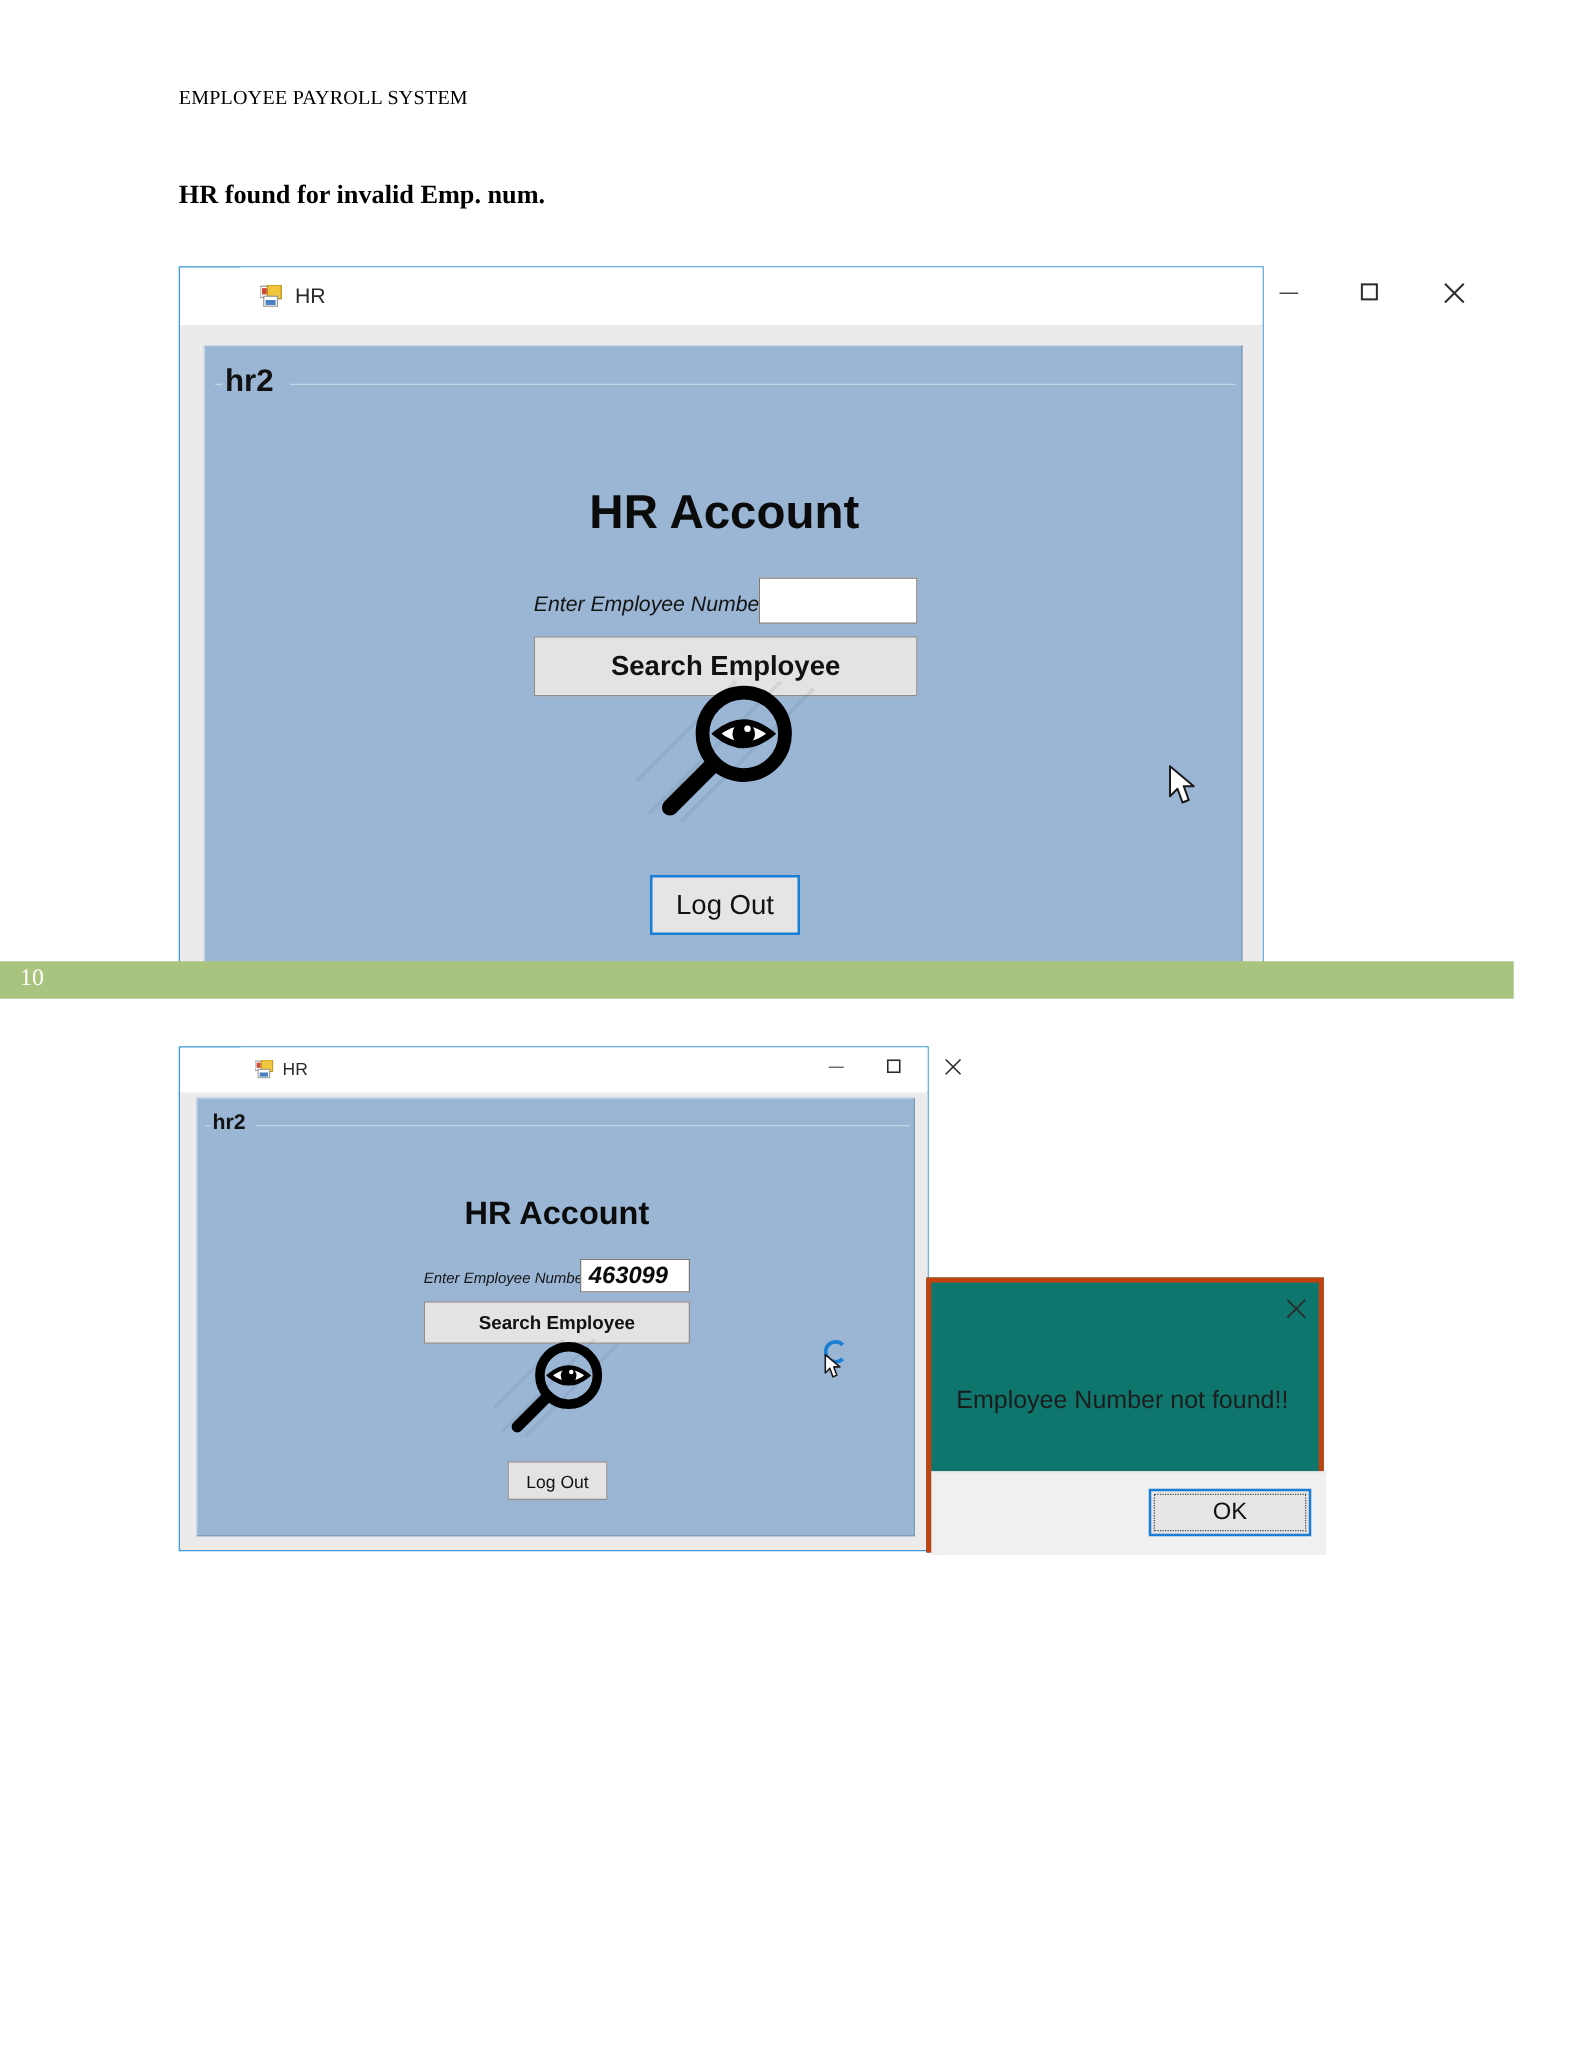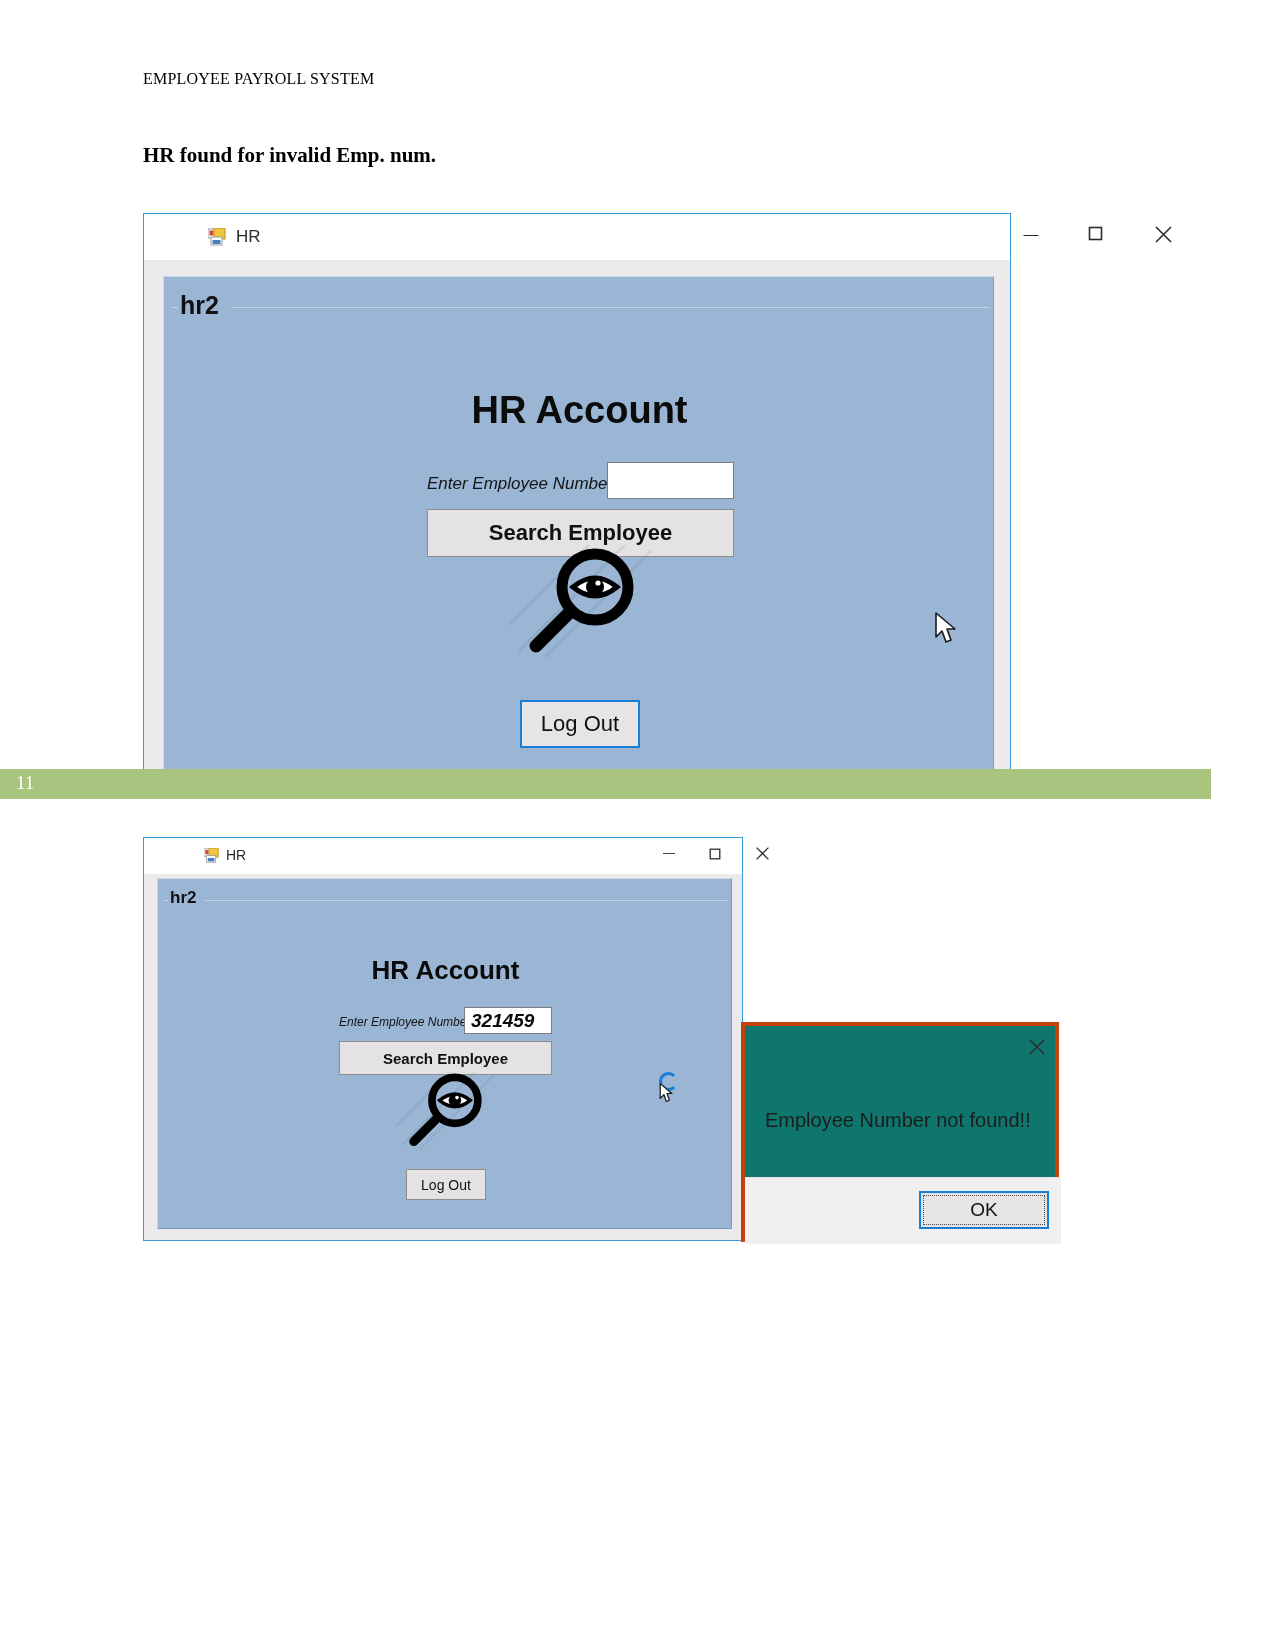--- a/index.html
+++ b/index.html
@@ -294,21 +294,21 @@
   </div>
 
   <div class="cursor" style="left:790px; top:398px;">
     <svg width="26" height="34" viewBox="0 0 26 34">
       <path d="M2 1 L2 25 L8 19 L12 30 L17 28 L13 17 L21 17 Z" fill="#ffffff" stroke="#1a1a1a" stroke-width="1.6" stroke-linejoin="round"></path>
     </svg>
   </div>
 </div>
 
 <div class="page-band"></div>
-<div class="page-number">11</div>
+<div class="page-number">10</div>
 
 <div class="win" style="left:143px; top:837px; width:600px; height:404px;">
 
   <div class="win-titlebar" style="height:35px;">
     <span class="win-icon" style="left:12px; top:10px;">
       <svg width="15" height="15" viewBox="0 0 18 18">
         <rect x="0" y="1" width="8" height="9" fill="#ffffff" stroke="#9b9b9b" stroke-width="1"></rect>
         <rect x="1.5" y="2.5" width="4" height="5" fill="#d04a3a"></rect>
         <rect x="6" y="0" width="11" height="11" fill="#f0c63c" stroke="#b99221" stroke-width="1"></rect>
         <rect x="3" y="9" width="11" height="8" fill="#ffffff" stroke="#9b9b9b" stroke-width="1"></rect>
@@ -336,21 +336,21 @@
   <div class="form-panel" style="left:13px; top:40px; width:575px; height:351px;">
 
     <div class="hr2-label" style="left:12px; top:9px; font-size:17px;">hr2</div>
     <div class="hr2-rule" style="left:6px; top:21px; width:4px;"></div>
     <div class="hr2-rule" style="left:47px; top:21px; width:523px;"></div>
 
     <div class="form-heading" style="left:0px; top:76px; width:575px; font-size:26px;">HR Account</div>
 
     <div class="field-label" style="left:181px; top:136px; font-size:12px;">Enter Employee Number</div>
 
-    <div class="text-input" style="left:306px; top:128px; width:88px; height:27px; font-size:19px;" placeholder="">321459</div>
+    <div class="text-input" style="left:306px; top:128px; width:88px; height:27px; font-size:19px;" placeholder="">463099</div>
 
     <div class="btn" style="left:181px; top:162px; width:213px; height:34px; font-size:15px;">Search Employee</div>
 
     <div class="eye-search" style="left:237px; top:192px; width:101px; height:81px;">
       <svg width="101" height="81" viewBox="0 0 145 116">
         <g opacity="0.10">
           <line x1="10" y1="106" x2="116" y2="0" stroke="#3b567a" stroke-width="3"></line>
           <line x1="36" y1="112" x2="142" y2="6" stroke="#3b567a" stroke-width="3"></line>
           <line x1="0" y1="80" x2="80" y2="0" stroke="#3b567a" stroke-width="3"></line>
         </g>

